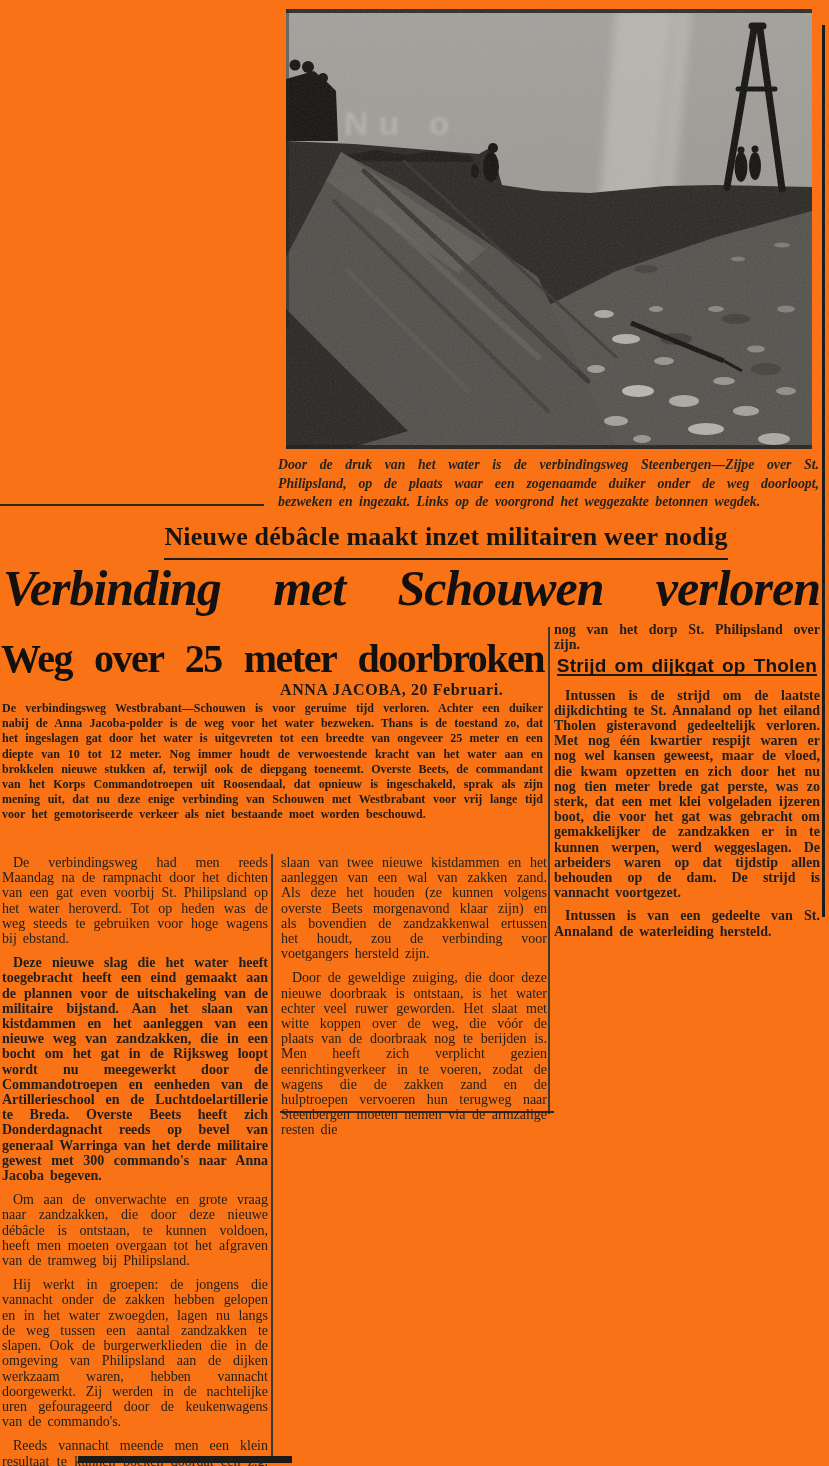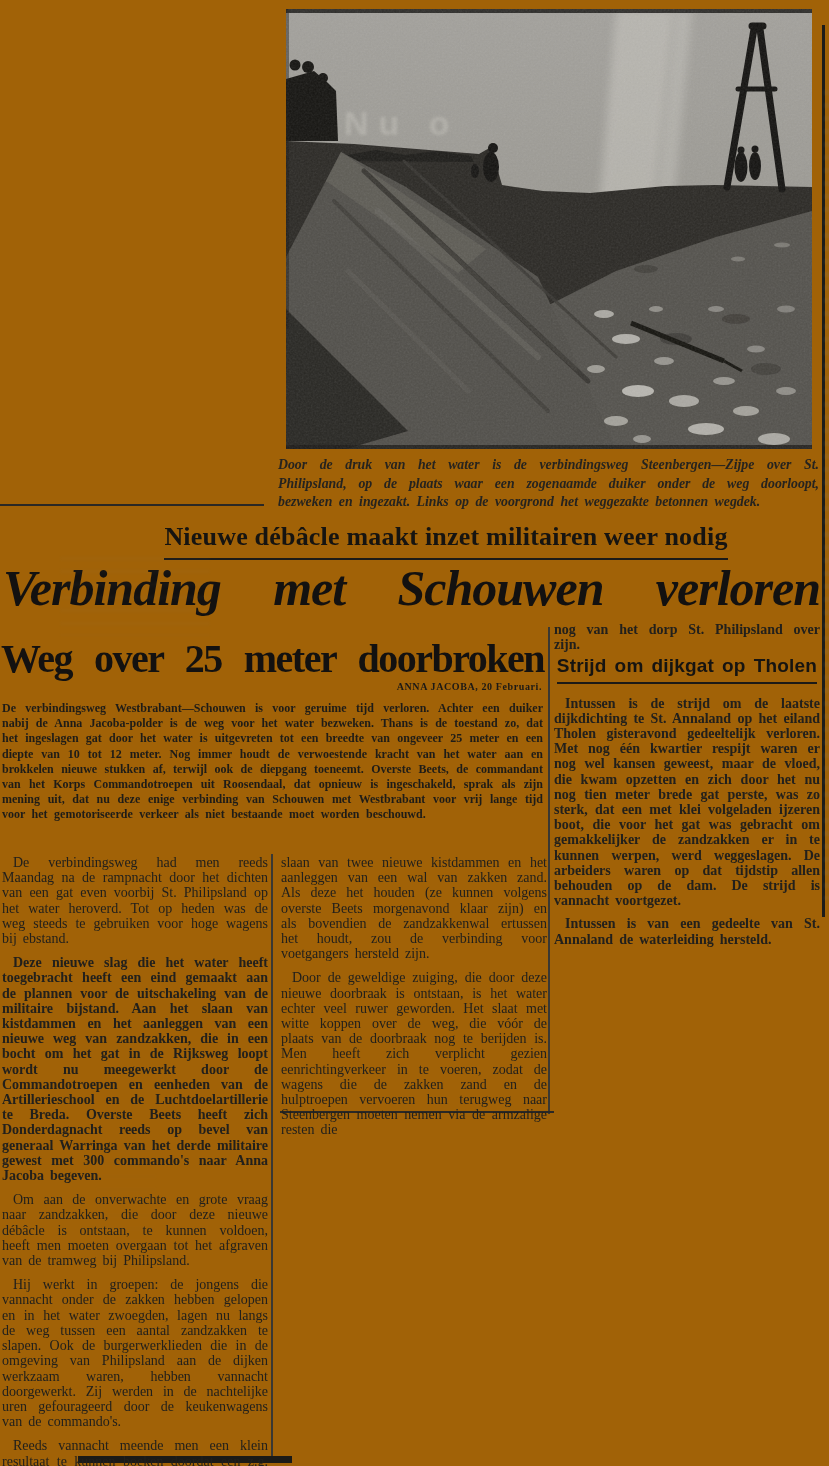--- a/index.html
+++ b/index.html
@@ -1,17 +1,17 @@
 <!DOCTYPE html>
 <html><head>
 <meta charset="utf-8">
 <style>
   html,body{margin:0;padding:0;background:#ffffff;}
   #page{
-    position:relative;width:829px;height:1466px;background:#a16207;
+    position:relative;width:829px;height:1466px;background:#f97316;
     font-family:"Liberation Serif","DejaVu Serif",serif;color:#201e1b;
     overflow:hidden;
   }
   
   .photo-wrap{position:absolute;left:286px;top:9px;width:526px;height:440px;background:#98968f;}
   .photo-wrap svg{display:block;}
   
   .caption{
     position:absolute;left:278px;top:456px;width:541px;
     font-size:13.8px;line-height:18.6px;font-weight:bold;font-style:italic;
@@ -36,22 +36,22 @@
     font-size:50px;font-style:italic;font-weight:bold;letter-spacing:-1px;
     line-height:1.05;color:#131110;text-align:justify;text-align-last:justify;
     white-space:nowrap;
   }
   .subheadline{
     position:absolute;left:1px;top:638px;width:543px;
     font-size:40px;font-weight:bold;letter-spacing:-1.5px;line-height:1.05;
     color:#131110;text-align:justify;text-align-last:justify;white-space:nowrap;
   }
   .dateline{
-    position:absolute;left:280px;top:681px;width:262px;text-align:right;
-    font-size:10px;font-weight:bold;letter-spacing:.6px;color:#1b1916;
+    position:absolute;left:280px;top:681px;width:262px;text-align:left;
+    font-size:16px;font-weight:bold;letter-spacing:.6px;color:#1b1916;
   }
   
   .lead{
     position:absolute;left:2px;top:701px;width:541px;
     font-size:12px;line-height:15.2px;font-weight:bold;
     text-align:justify;word-spacing:3.5px;color:#1e1c18;
   }
   .col{position:absolute;top:855px;width:266px;font-size:14px;line-height:15.2px;
     text-align:justify;word-spacing:2.5px;color:#22201c;}
   .col-left{left:2px;}
@@ -65,21 +65,21 @@
     font-size:14px;line-height:15.2px;text-align:justify;word-spacing:2.5px;color:#22201c;
   }
   .col-right p{margin:0 0 8px 0;}
   .col-right p.cont{font-weight:bold;text-indent:0;margin-bottom:6px;}
   .col-right p.body-b{font-weight:bold;text-indent:11px;}
   .tholen-head{
     text-align:center;margin:4px 0 12px 0;
     font-family:"Liberation Sans","DejaVu Sans",sans-serif;
     font-size:19px;font-weight:bold;letter-spacing:.2px;color:#161411;
   }
-  .tholen-head span{display:inline-block;border-bottom:2px solid #1c1a17;padding-bottom:8px;}
+  .tholen-head span{display:inline-block;border-bottom:2px solid #1c1a17;padding-bottom:0;}
   
   .ghost{position:absolute;pointer-events:none;filter:blur(1.2px);}
   .ghost-stripes{
     background:repeating-linear-gradient(180deg,rgba(130,127,120,.28) 0 5px,transparent 5px 13px);
   }
   .g1{left:824px;top:90px;width:5px;height:810px;opacity:.5;}
   .g2{left:60px;top:556px;width:150px;height:80px;opacity:.13;}
   .g4{left:96px;top:1148px;width:60px;height:120px;opacity:.06;}
 </style>
 </head>

